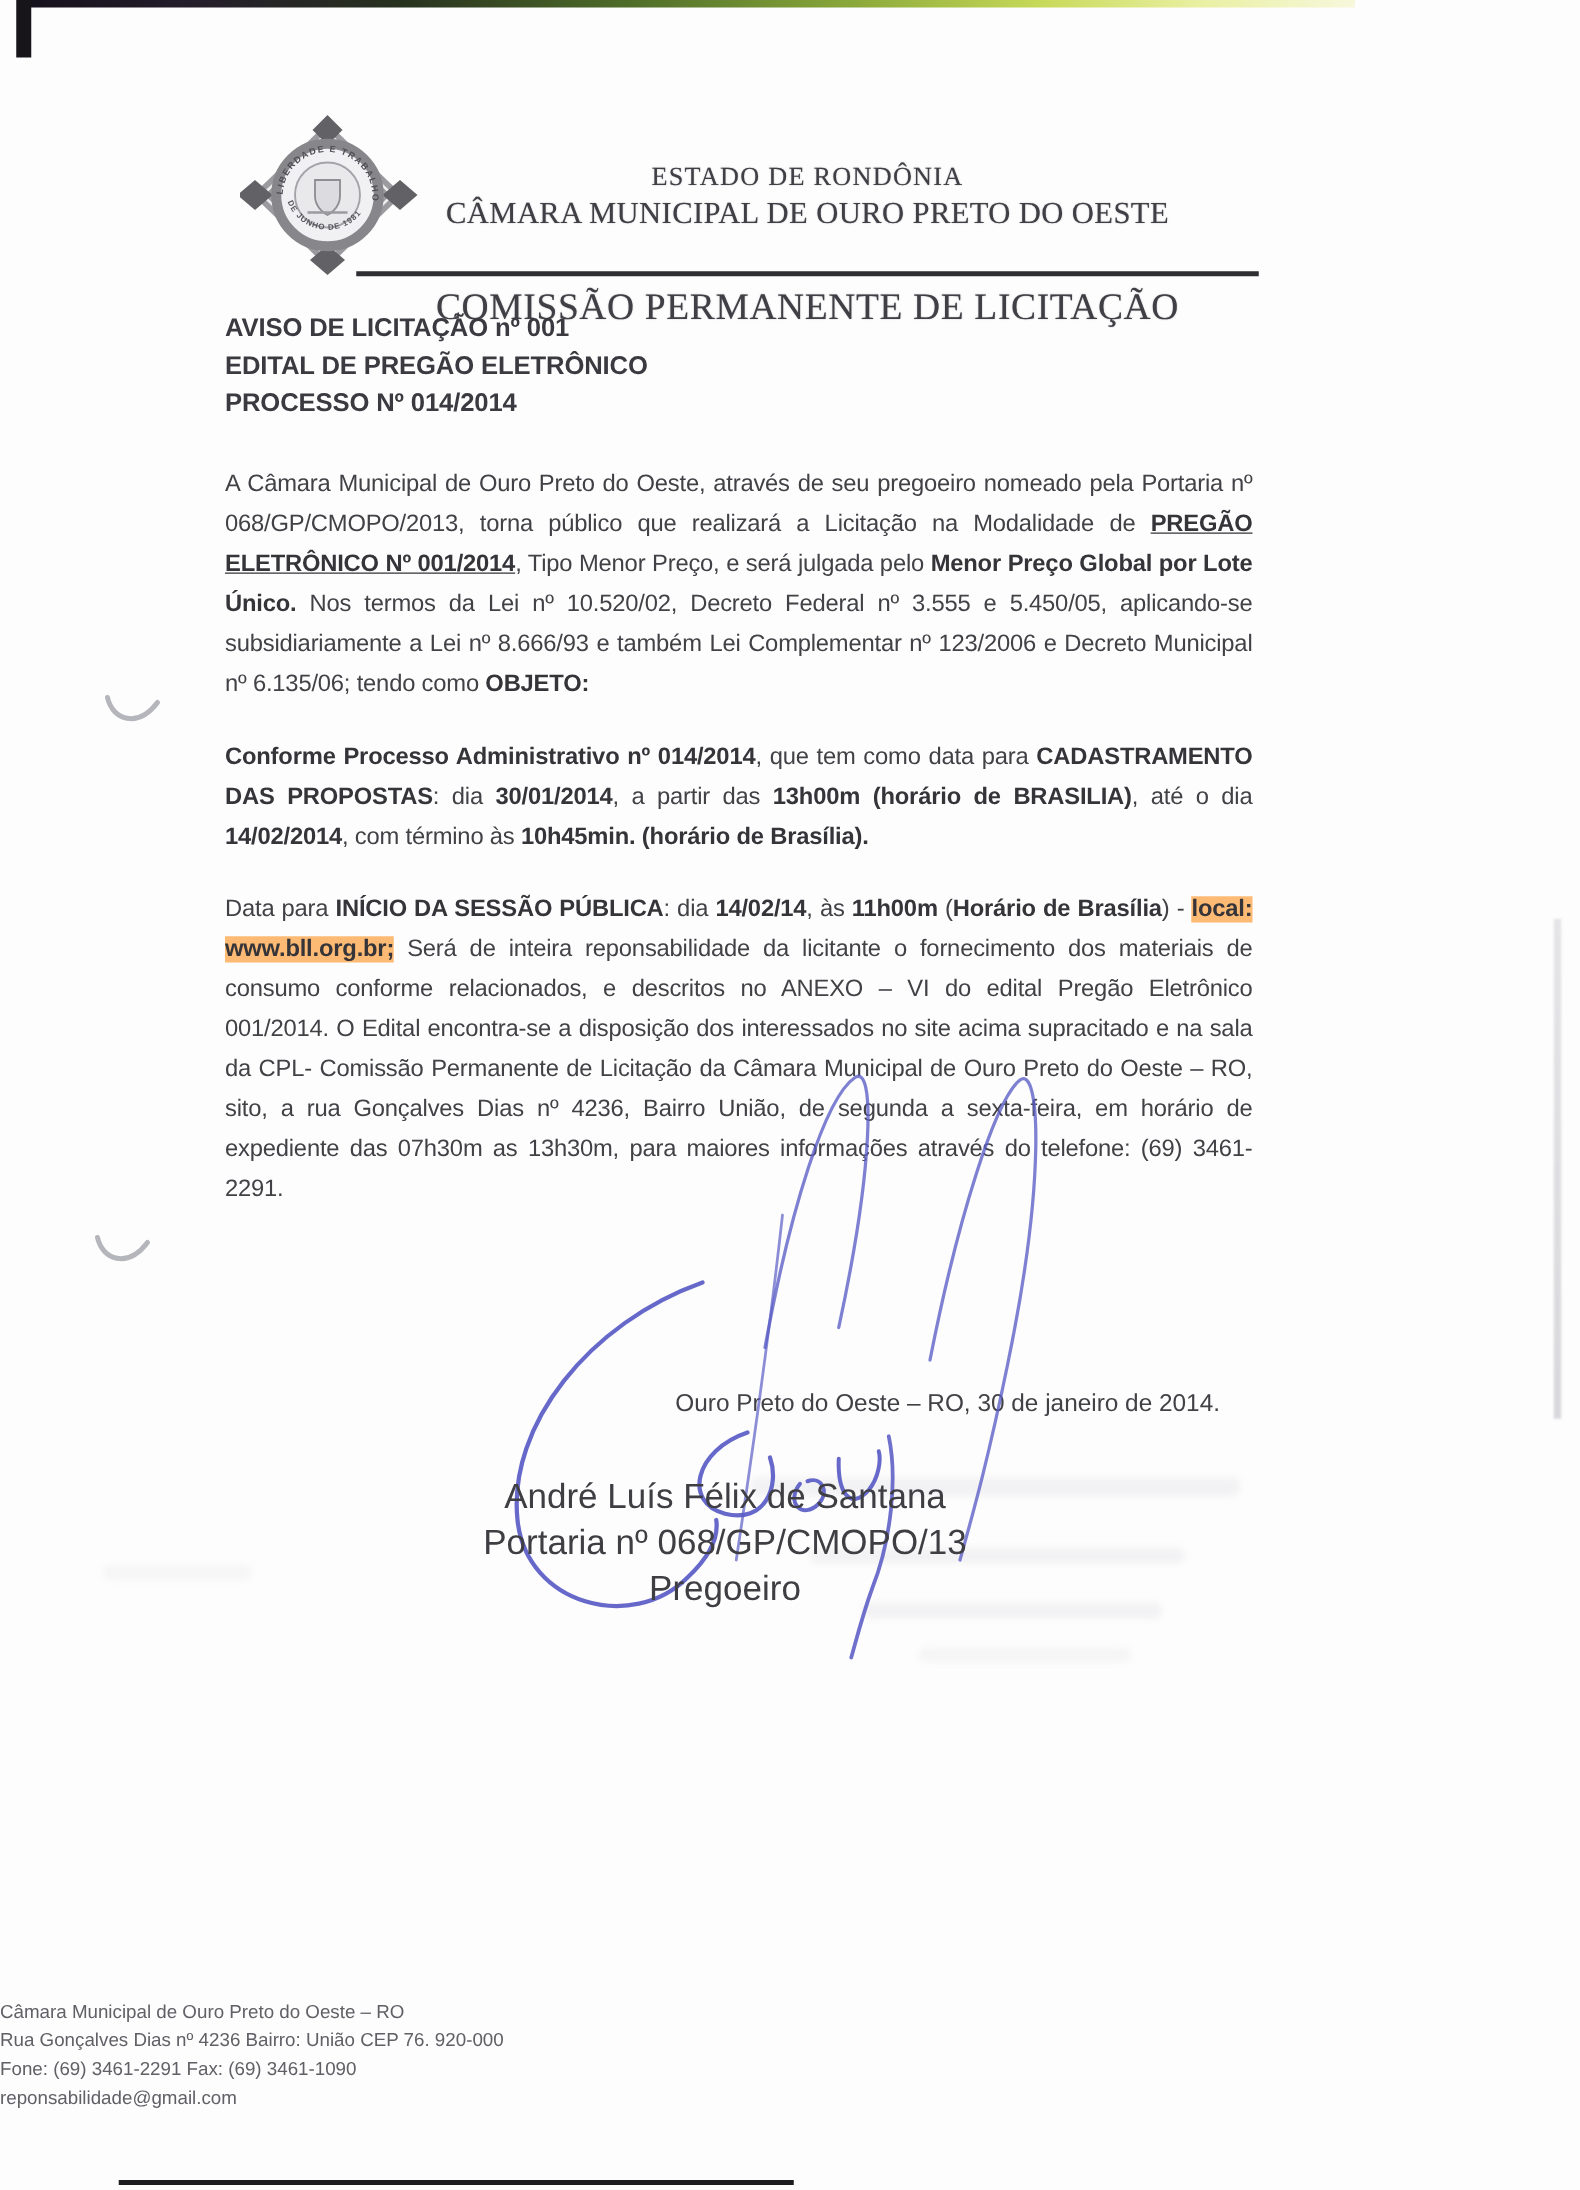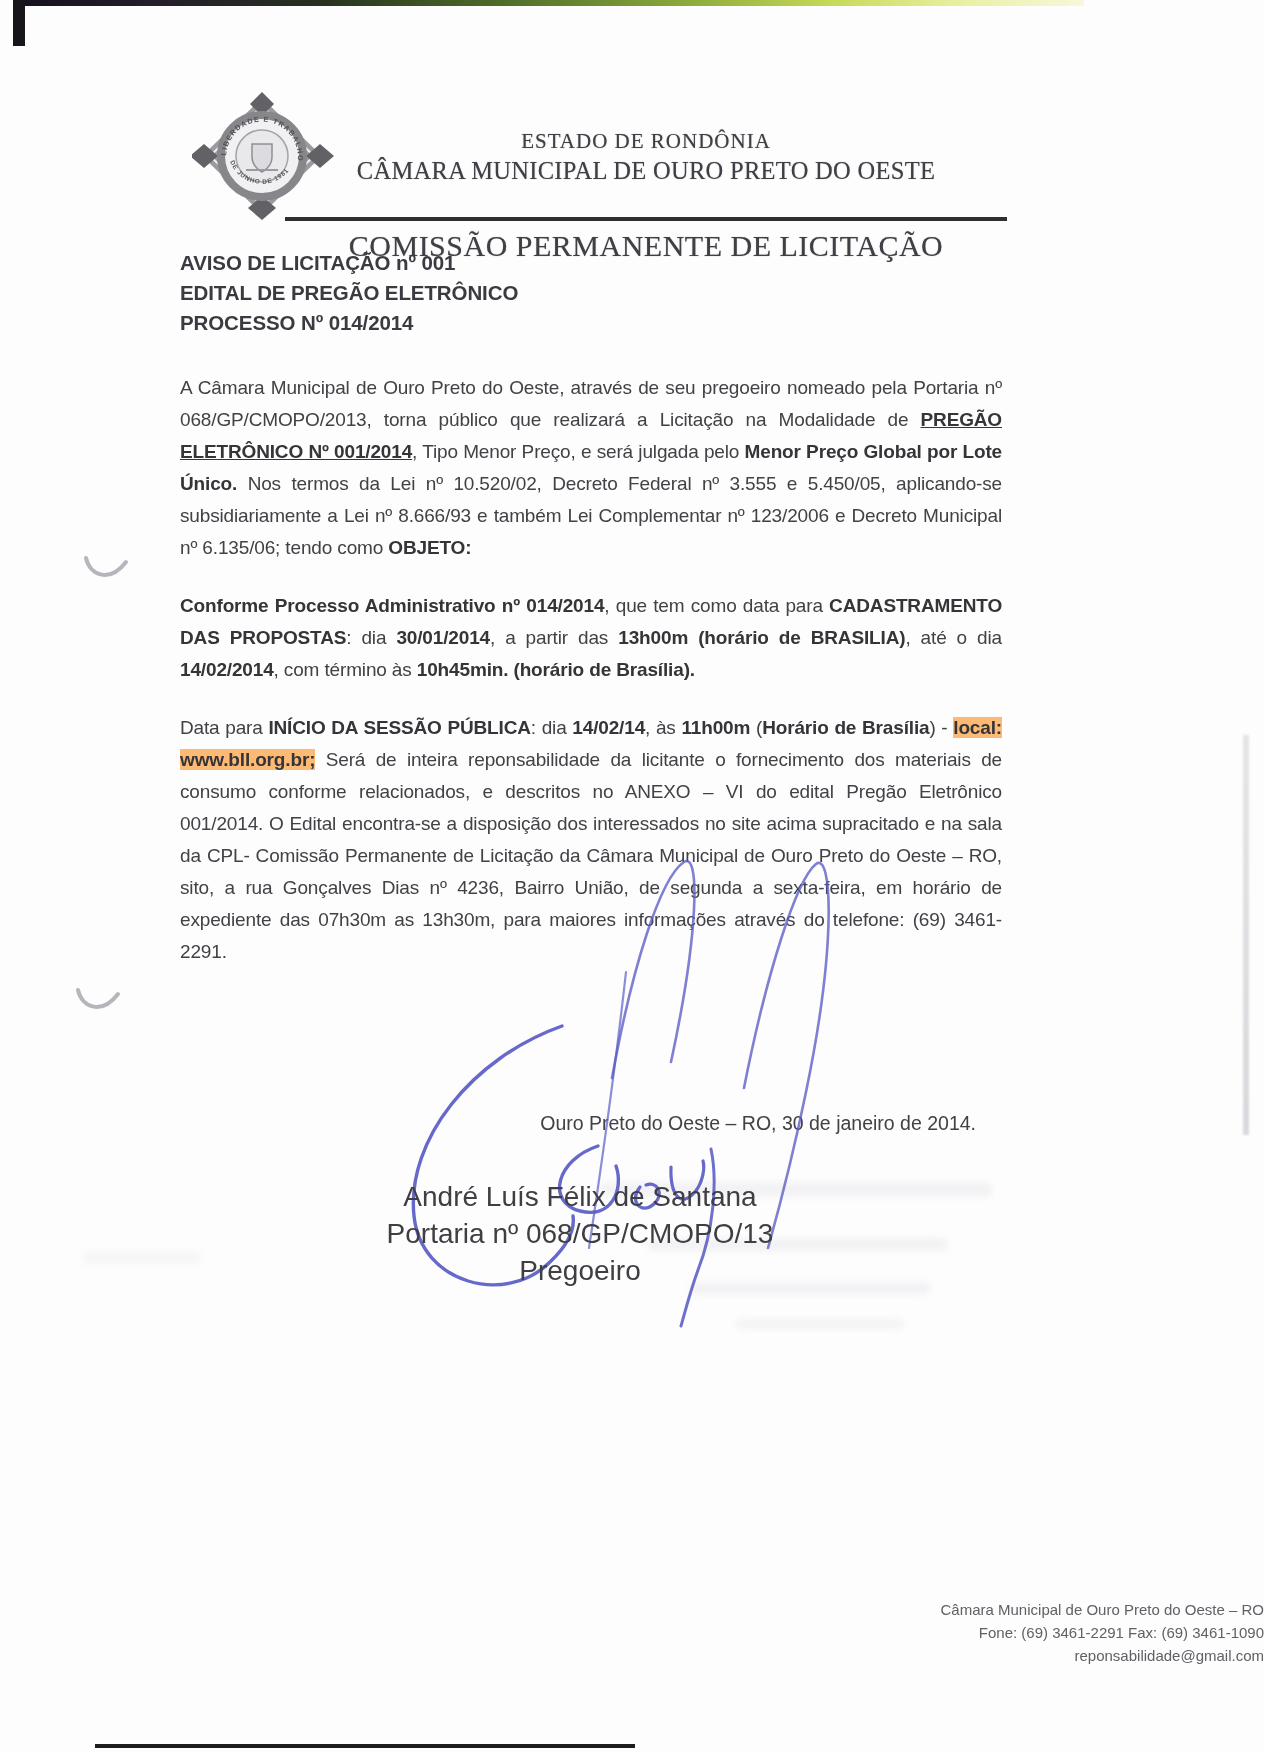--- a/index.html
+++ b/index.html
@@ -54,21 +54,21 @@
     padding-right:26px; box-sizing:border-box; font-size:19.5px; color:#414146;
   }
 
   .sig-block {
     position:absolute; left:380px; top:1178px; width:400px; text-align:center;
     font-size:28px; line-height:37px; color:#3e3e43;
   }
   .signature-ink { position:absolute; left:380px; top:840px; width:480px; height:560px; pointer-events:none; }
 
   .footer {
-    position:absolute; left:0; top:1598px; width:100%; text-align:right;
+    position:absolute; left:0; top:1598px; width:100%; text-align:left;
     font-size:15px; line-height:23px; color:#606066;
   }
 </style>
 </head>
 <body>
 
 <div class="page">
 
   <div class="scan-top-bar"></div>
   <div class="scan-corner"></div>
@@ -146,17 +146,18 @@
   </svg>
 
   <div class="sig-block">
     <div>André Luís Félix de Santana</div>
     <div>Portaria nº 068/GP/CMOPO/13</div>
     <div>Pregoeiro</div>
   </div>
 
   <div class="footer">
     <div>Câmara Municipal de Ouro Preto do Oeste – RO</div>
+    <div>Rua Gonçalves Dias nº 4236 Bairro: União CEP 76. 920-000</div>
     <div>Fone: (69) 3461-2291 Fax: (69) 3461-1090</div>
     <div>reponsabilidade@gmail.com</div>
   </div>
 
 </div>
 
 </body></html>

